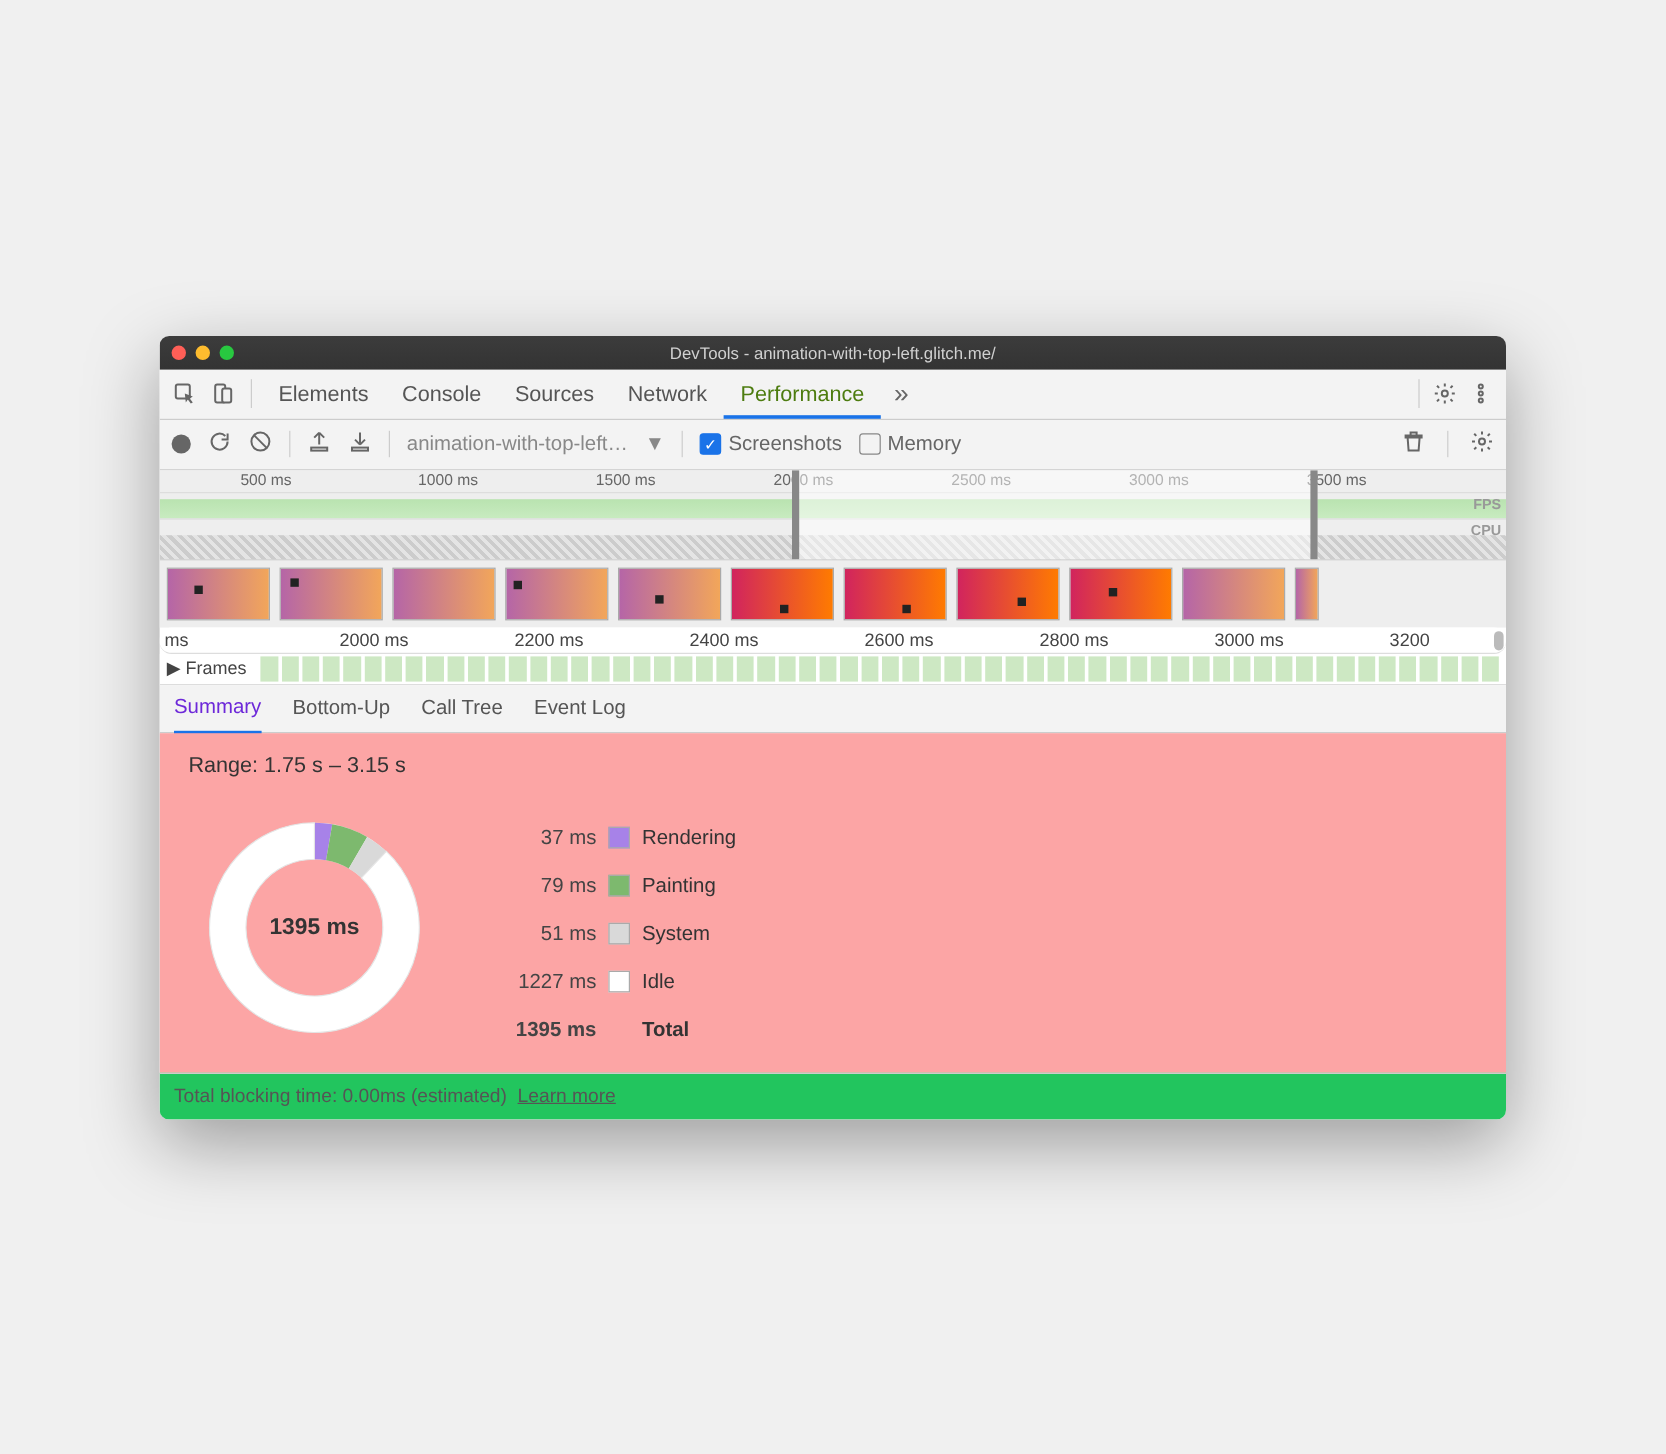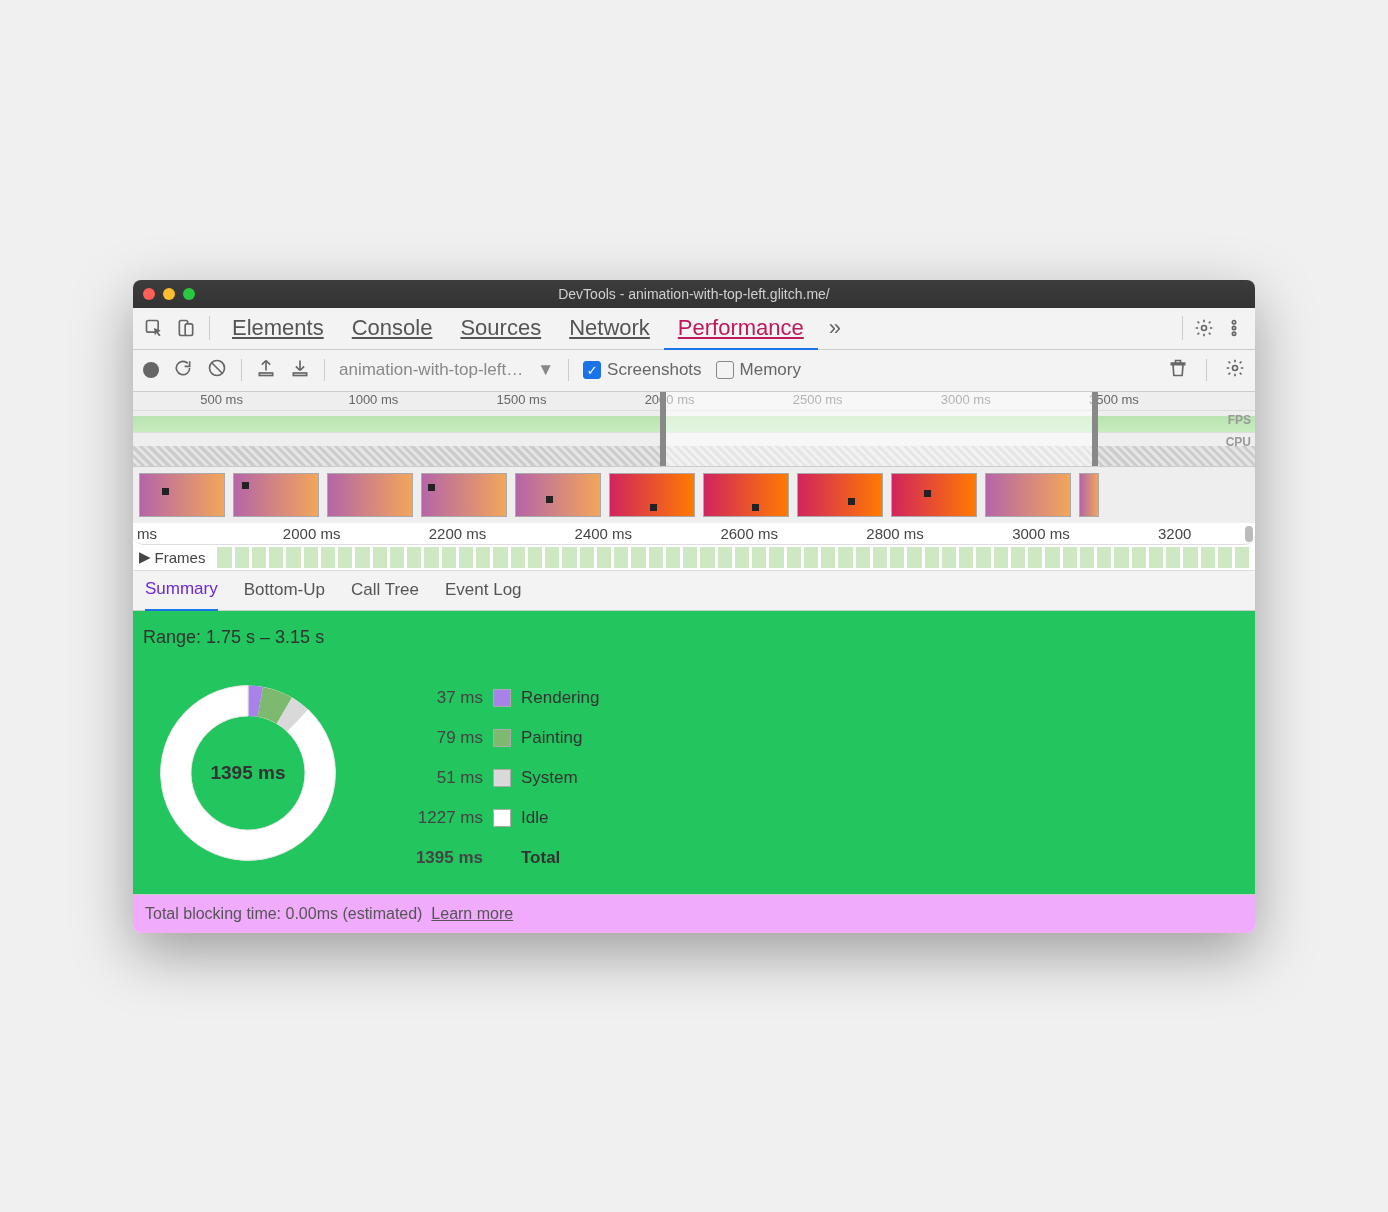--- a/index.html
+++ b/index.html
@@ -35,22 +35,22 @@
   .dot { width:12px; height:12px; border-radius:50%; }
   .dot.red{background:#ff5f57;} .dot.yellow{background:#febc2e;} .dot.green{background:#28c840;}
   .titlebar-title { position:absolute; left:0; right:0; text-align:center; font-size:14px; color:#d0d0d0;}
   
   .tabbar {
     display:flex; align-items:center; height:42px; border-bottom:1px solid #ccc;
     background:#f3f3f3; padding:0 6px; gap:2px;
   }
   .tab-icon-btn { width:30px; height:30px; display:flex;align-items:center;justify-content:center; color:#555;}
   .tabbar .sep { width:1px; height:24px; background:#ccc; margin:0 6px;}
-  .tab { padding:10px 14px; color:#555; font-size:22px; cursor:pointer;text-decoration:underline;}
-  .tab.active { color:#be185d; border-bottom:3px solid #1a73e8; padding-bottom:7px;}
+  .tab { padding:10px 14px; color:#555; font-size:18px; cursor:pointer;}
+  .tab.active { color:#4d7c0f; border-bottom:3px solid #1a73e8; padding-bottom:7px;}
   .tabbar .right { margin-left:auto; display:flex; align-items:center;}
 
   .toolbar {
     display:flex; align-items:center; height:42px; border-bottom:1px solid #ccc;
     background:#f3f3f3; padding:0 10px; gap:14px; color:#666; font-size:17px;
   }
   .toolbar .circle-filled{width:16px;height:16px;border-radius:50%;background:#666;}
   .toolbar .file-label{color:#888; font-size:17px;}
   .toolbar .dd{color:#888;}
   .checkbox {display:inline-flex;align-items:center;gap:6px;}
@@ -78,32 +78,32 @@
   .timeline-ruler{display:flex;height:22px;position:relative;background:#fff;border-bottom:1px solid #ddd;font-size:15px;color:#444;border-radius:10px;}
   .tr-tick{position:absolute;}
   .frames-row{display:flex;align-items:center;background:#fff;border-bottom:1px solid #ddd;height:26px;font-size:15px;}
   .frames-row .lbl{color:#444;padding:0 6px;display:flex;align-items:center;gap:4px;}
   .frames-bars{flex:1;display:flex;gap:3px;align-items:stretch;position:relative;height:100%;padding:2px 6px;}
   .fb{flex:1;background:#cde8c3;}
 
   .detail-tabs{display:flex;gap:26px;padding:0 12px;background:#f3f3f3;border-bottom:1px solid #ccc;height:40px;align-items:center;font-size:17px;color:#555;}
   .dt.active{color:#6d28d9;border-bottom:3px solid #1a73e8;padding-bottom:8px;margin-bottom:-1px;}
 
-  .summary{flex:1;padding:16px 10px;color:#333;font-size:17px;background:#22c55e;}
+  .summary{flex:1;padding:16px 24px;color:#333;font-size:17px;background:#fca5a5;}
   .range{margin-bottom:30px;font-size:18px;}
   .chart-row{display:flex;gap:60px;align-items:flex-start;}
   .donut-wrap{position:relative;width:190px;height:190px;margin-left:10px;}
   .donut-center{position:absolute;inset:0;display:flex;align-items:center;justify-content:center;font-weight:700;font-size:19px;}
   .legend{font-size:17px;}
   .legend-row{display:flex;align-items:center;height:40px;gap:10px;}
   .legend-val{width:80px;text-align:right;color:#444;}
   .swatch{width:18px;height:18px;border:1px solid #aaa;}
   .legend-total .legend-val,.legend-total .legend-label{font-weight:700;}
   
-  .footer{border-top:1px solid #ccc;background:#f0abfc;padding:10px 12px;font-size:16px;color:#555;}
+  .footer{border-top:1px solid #ccc;background:#22c55e;padding:10px 12px;font-size:16px;color:#555;}
   .footer a{color:#555;text-decoration:underline;}
 
   svg.icon{width:20px;height:20px;stroke:#666;fill:none;stroke-width:2;}
   .icon-fill{fill:#666;stroke:none;}
   .scroll-knob{position:absolute;right:2px;width:8px;height:16px;background:#bbb;border-radius:4px;}
 </style>
 </head>
 <body>
 
 <div class="window">

